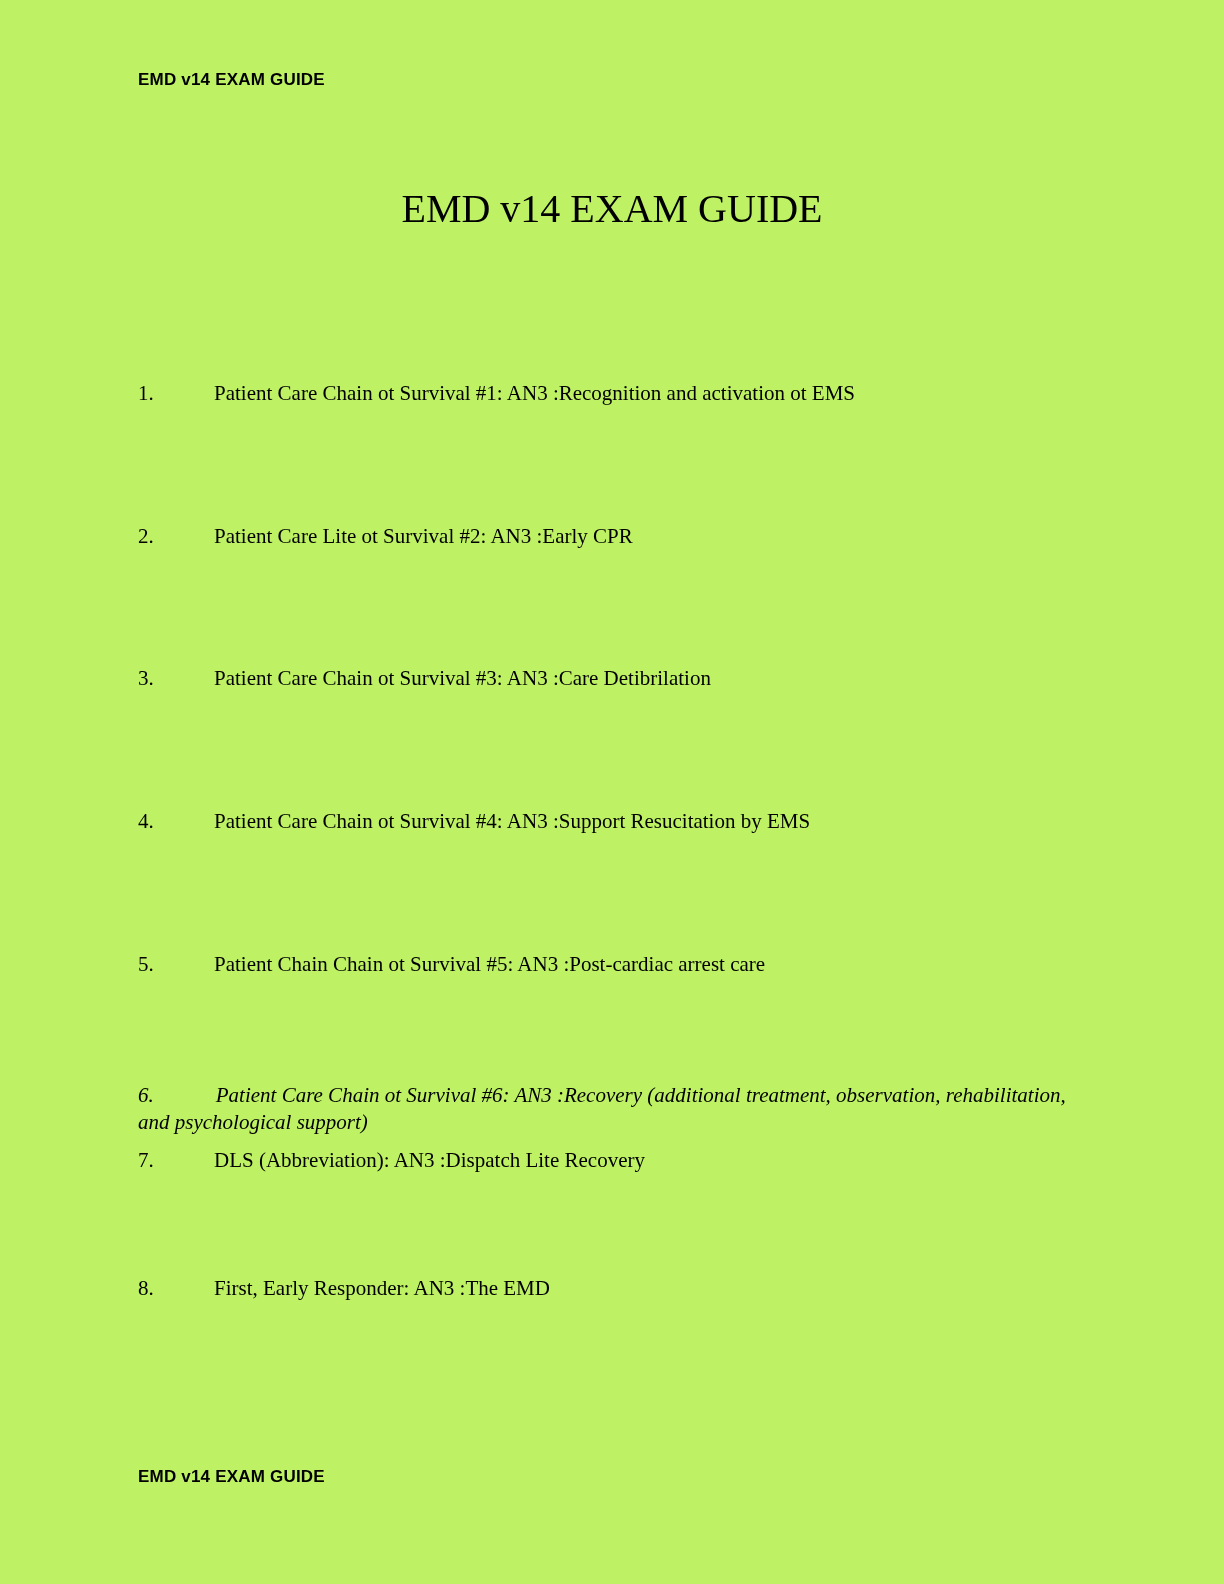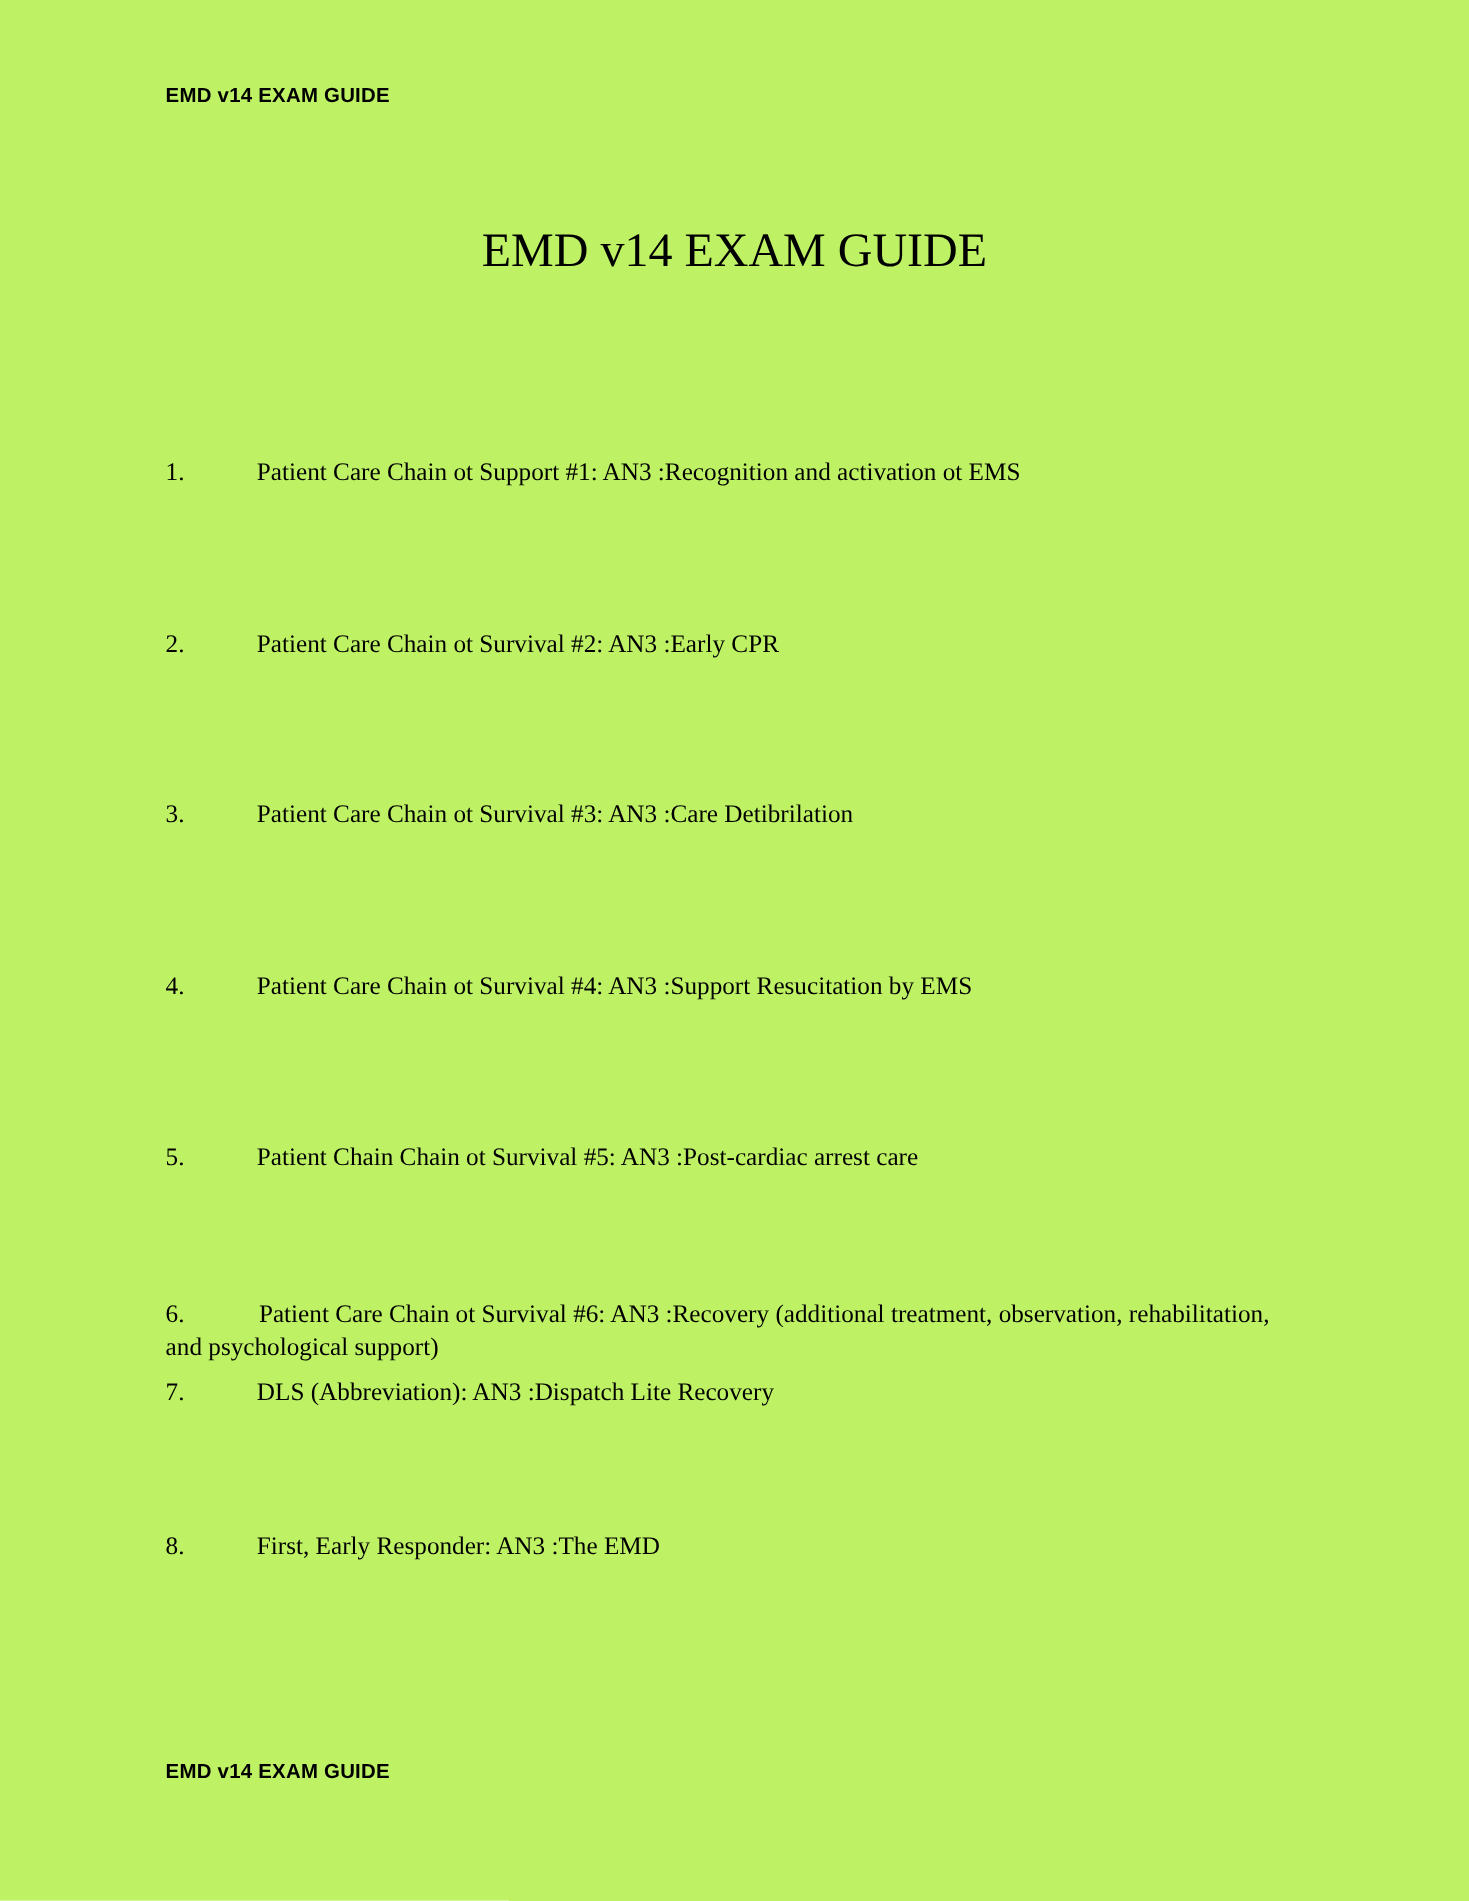--- a/index.html
+++ b/index.html
@@ -66,46 +66,46 @@
     top: 0;
     width: 60px;
     text-align: left;
   }
   .item .txt {
     display: block;
   }
   
   .gap-lg { margin-bottom: 115px; }
   .gap-md { margin-bottom: 100px; }
-  .gap-sm { margin-bottom: 10px; }
+  .gap-sm { margin-bottom: 10px; font-style: italic; }
   .gap-xl { margin-bottom: 103px; }
   .wrap-item { padding-left: 0; }
   .wrap-item .num-inline { display: inline; }
   .wrap-item .txt-inline { display: inline; }
   .indent-tab { display: inline-block; width: 62px; }
 </style>
 </head>
 <body>
 
 <div class="page">
 
   <div class="header-text">EMD v14 EXAM GUIDE</div>
 
   <div class="doc-title">EMD v14 EXAM GUIDE</div>
 
   <div class="body-area">
 
     <div class="item gap-lg">
       <span class="num">1.</span>
-      <span class="txt">Patient Care Chain ot Support #1: AN3 :Recognition and activation ot EMS</span>
+      <span class="txt">Patient Care Chain ot Survival #1: AN3 :Recognition and activation ot EMS</span>
     </div>
 
     <div class="item gap-lg">
       <span class="num">2.</span>
-      <span class="txt">Patient Care Chain ot Survival #2: AN3 :Early CPR</span>
+      <span class="txt">Patient Care Lite ot Survival #2: AN3 :Early CPR</span>
     </div>
 
     <div class="item gap-lg">
       <span class="num">3.</span>
       <span class="txt">Patient Care Chain ot Survival #3: AN3 :Care Detibrilation</span>
     </div>
 
     <div class="item gap-lg">
       <span class="num">4.</span>
       <span class="txt">Patient Care Chain ot Survival #4: AN3 :Support Resucitation by EMS</span>

